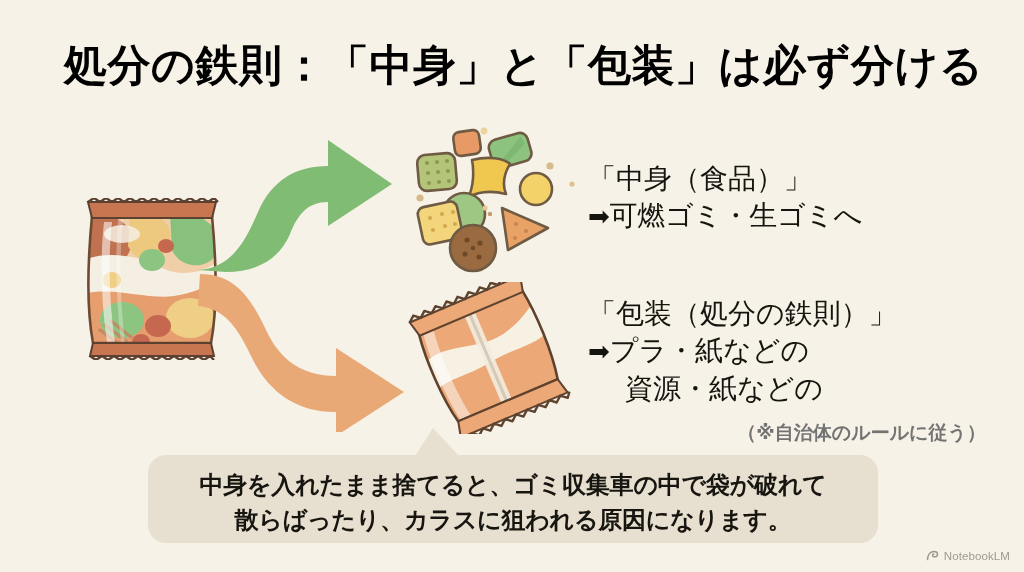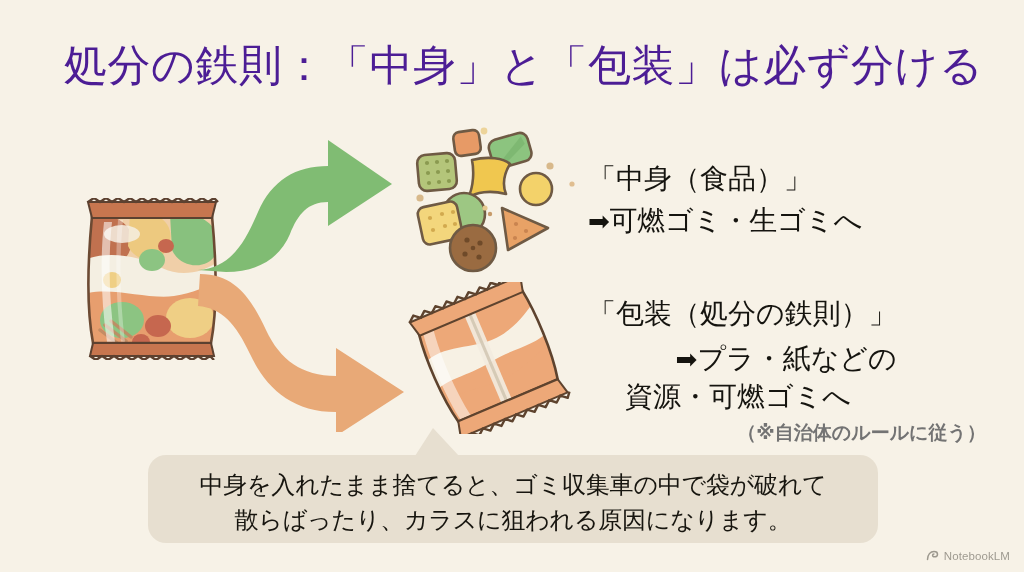--- a/index.html
+++ b/index.html
@@ -18,47 +18,47 @@
     -webkit-font-smoothing: antialiased;
   }
 
   
   #title {
     position: absolute;
     left: 64px;
     top: 40px;
     width: 900px;
     font-size: 43px;
-    font-weight: normal;
+    font-weight: bold;
     letter-spacing: 0.5px;
-    color: #4c1d95;
+    color: #000000;
     white-space: nowrap;
     line-height: 1.2;
   }
 
   
   .label-block {
     position: absolute;
     color: #15140f;
     font-weight: normal;
     line-height: 1.32;
   }
   #label-food {
     left: 588px;
     top: 161px;
     font-size: 28px;
   }
-  #label-food .line2 { margin-top: 5px; letter-spacing: -0.3px; }
+  #label-food .line2 { letter-spacing: -0.3px; }
 
   #label-package {
     left: 588px;
     top: 296px;
     font-size: 28px;
   }
-  #label-package .line2 { margin-top: 8px; padding-left: 0px; text-align: right; }
+  #label-package .line2 { margin-top: 0; padding-left: 0px; }
   #label-package .line3 { margin-top: 1px; padding-left: 37px; }
   #note {
     position: absolute;
     left: 588px;
     top: 420px;
     width: 398px;
     text-align: right;
     font-size: 19px;
     font-weight: bold;
     color: #737373;
@@ -102,21 +102,21 @@
     height: 28px;
   }
   #callout-text {
     position: absolute;
     left: 148px;
     top: 468px;
     width: 730px;
     text-align: center;
     color: #17150f;
     font-size: 24px;
-    font-weight: normal;
+    font-weight: bold;
     line-height: 1.45;
     letter-spacing: -0.2px;
   }
 
   
   #watermark {
     position: absolute;
     right: 14px;
     bottom: 10px;
     display: flex;
@@ -297,21 +297,21 @@
     <div class="line2">
       <span class="arrow-glyph">➡</span><span>可燃ゴミ・生ゴミへ</span>
     </div>
   </div>
 
   <div id="label-package" class="label-block">
     <div class="line1">「包装（処分の鉄則）」</div>
     <div class="line2">
       <span class="arrow-glyph">➡</span><span>プラ・紙などの</span>
     </div>
-    <div class="line3">資源・可燃ゴミへ</div>
+    <div class="line3">資源・紙などの</div>
   </div>
   <div id="note">（※自治体のルールに従う）</div>
 
   <div id="callout-tail">
     <svg viewBox="0 0 44 28" width="44" height="28" aria-hidden="true">
       <path d="M0,28 L18,0 L44,28 Z" fill="#e7dfd0"></path>
     </svg>
   </div>
   <div id="callout"></div>
   <div id="callout-text">

